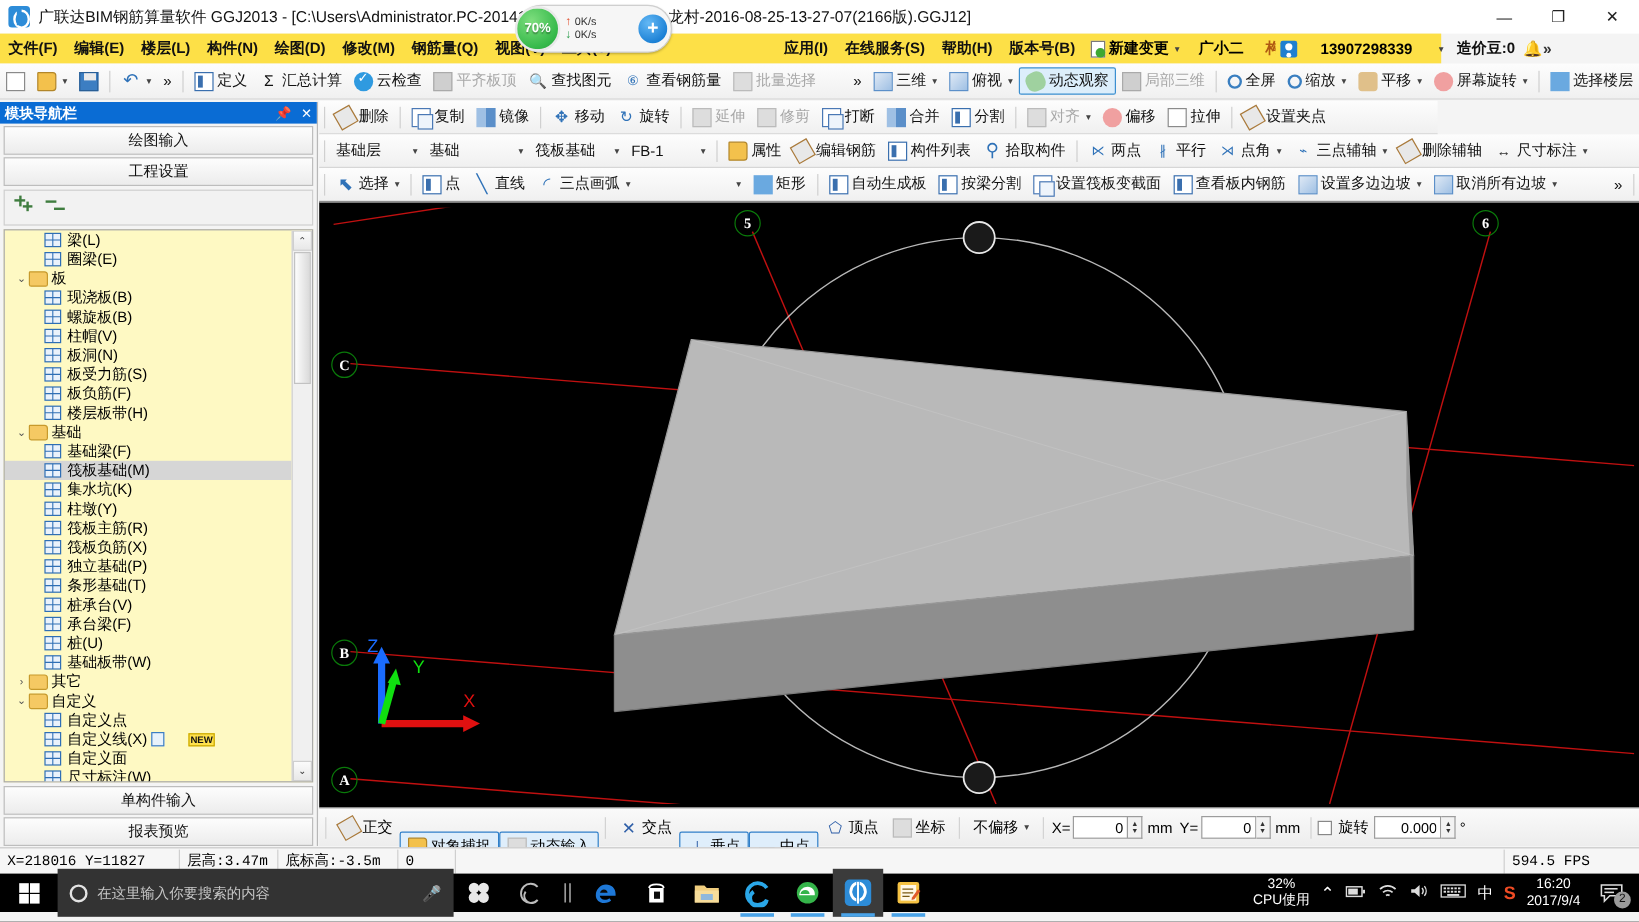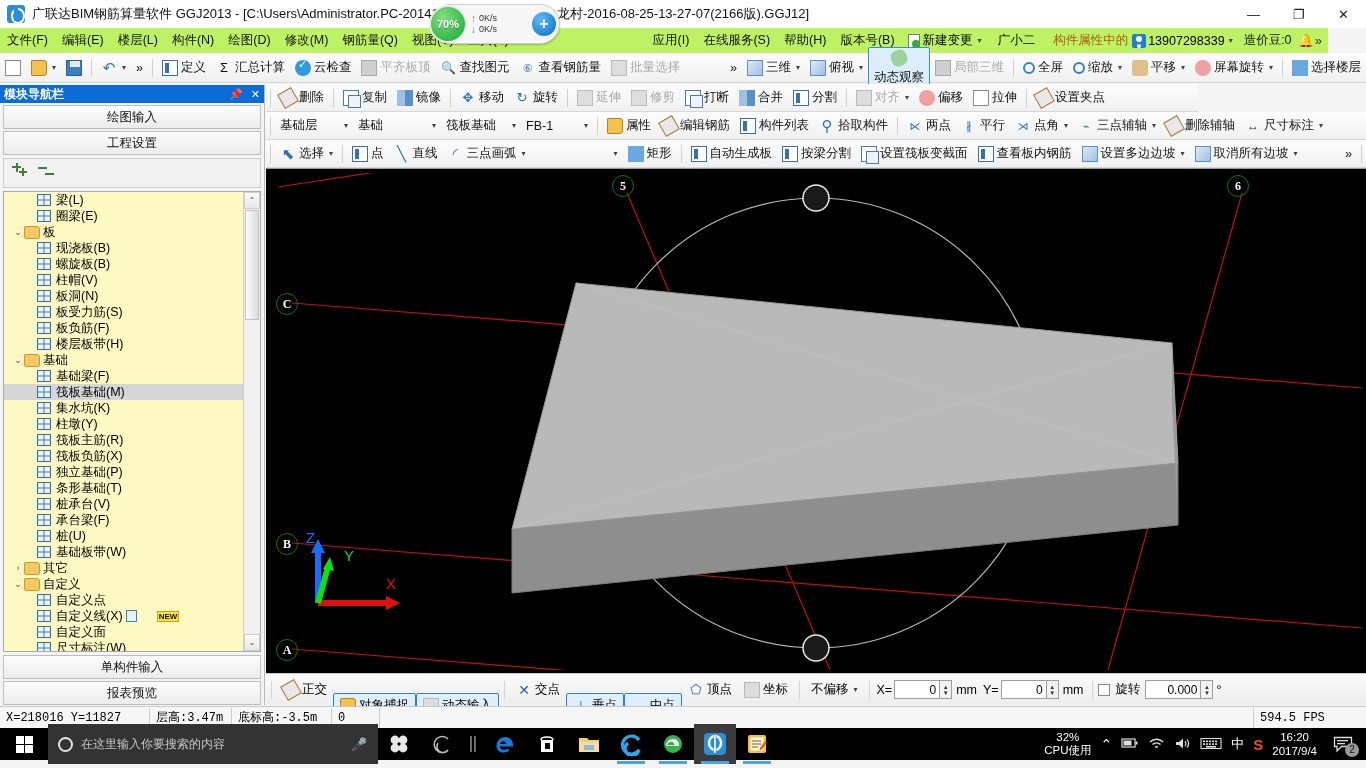--- a/index.html
+++ b/index.html
@@ -34,30 +34,30 @@
      color:#fff; font-size:11px; font-weight:bold; text-shadow:0 1px 1px rgba(0,0,0,.3);}
   .nw-rows { margin-left:4px; font-size:9px; line-height:11px; color:#333;}
   .nw-row { display:flex; align-items:center; gap:3px;}
   .nw-up { color:#e04b2a; font-size:10px;}
   .nw-dn { color:#2f9e4f; font-size:10px;}
   .nw-plus { position:absolute; right:3px; top:7px; width:24px; height:24px; border-radius:50%;
      background:radial-gradient(circle at 35% 30%, #63b8f5, #1a7fd4 75%);
      color:#fff; font-size:16px; line-height:24px; text-align:center; font-weight:bold;}
 
   
-  .menubar { position:absolute; left:0; top:28px; width:1328px; height:25px;
-     background:#bef264; display:flex; align-items:center; font-size:12.5px;}
+  .menubar { position:absolute; left:0; top:28px; width:1201px; height:25px;
+     background:#fde047; display:flex; align-items:center; font-size:12.5px;font-weight:bold;}
   .menu-item { padding:3px 7px; white-space:nowrap; color:#111;}
   .mb-newchange { display:flex; align-items:center; gap:3px; padding:2px 6px; white-space:nowrap;}
   .mb-doc-ico { width:12px;height:14px;background:#fff;border:1px solid #7a7a7a;position:relative;}
   .mb-doc-ico:after{content:"";position:absolute;left:3px;bottom:-1px;width:8px;height:8px;
      border-radius:50%;background:#3ea832;}
   .mb-username { padding:2px 10px; white-space:nowrap;}
   .mb-tip { color:#b05a12; padding:2px 8px; white-space:nowrap; max-width:150px; overflow:hidden;}
-  .mb-account { display:flex;align-items:center;gap:2px;padding:2px 4px;white-space:nowrap;}
+  .mb-account { display:flex;align-items:center;gap:20px;padding:2px 4px;white-space:nowrap;}
   .mb-acct-ico { width:14px;height:14px;background:#1f7fd0;border-radius:2px;position:relative;}
   .mb-acct-ico:after{content:"";position:absolute;left:4px;top:2px;width:6px;height:6px;border-radius:50%;
      background:#fff;box-shadow:0 7px 0 -1px #fff;}
   .mb-bell{color:#1f7fd0;font-size:13px;}
   .mb-chev{margin-left:auto;padding-right:6px;color:#333;font-size:13px;}
 
   
   .tbar { background:linear-gradient(#fdfdfd,#f0f0f0); border-bottom:1px solid #d6d6d6;
      display:flex; align-items:center; height:30px; font-size:12.5px; }
   .tb1 { position:absolute; left:0; top:53px; width:1366px; height:30px;}
@@ -303,21 +303,21 @@
       <div class="tb-item">
           <span class="ico ico-3d"></span>
           <span>三维</span>
           <span class="caret">▾</span>
         </div>
       <div class="tb-item">
           <span class="ico ico-3d"></span>
           <span>俯视</span>
           <span class="caret">▾</span>
         </div>
-      <div class="tb-item" style="border:1px solid #3b8fd0;background:#dceefb;border-radius:2px;flex-direction:column;">
+      <div class="tb-item" style="border:1px solid #3b8fd0;background:#dceefb;border-radius:2px;">
           <span class="ico ico-eye"></span>
           <span>动态观察</span>
         </div>
       <div class="tb-item dim">
           <span class="ico ico-flat"></span>
           <span>局部三维</span>
         </div>
       <div class="tb-div"></div>
       <div class="tb-item">
           <span class="ico ico-zoom"></span>

